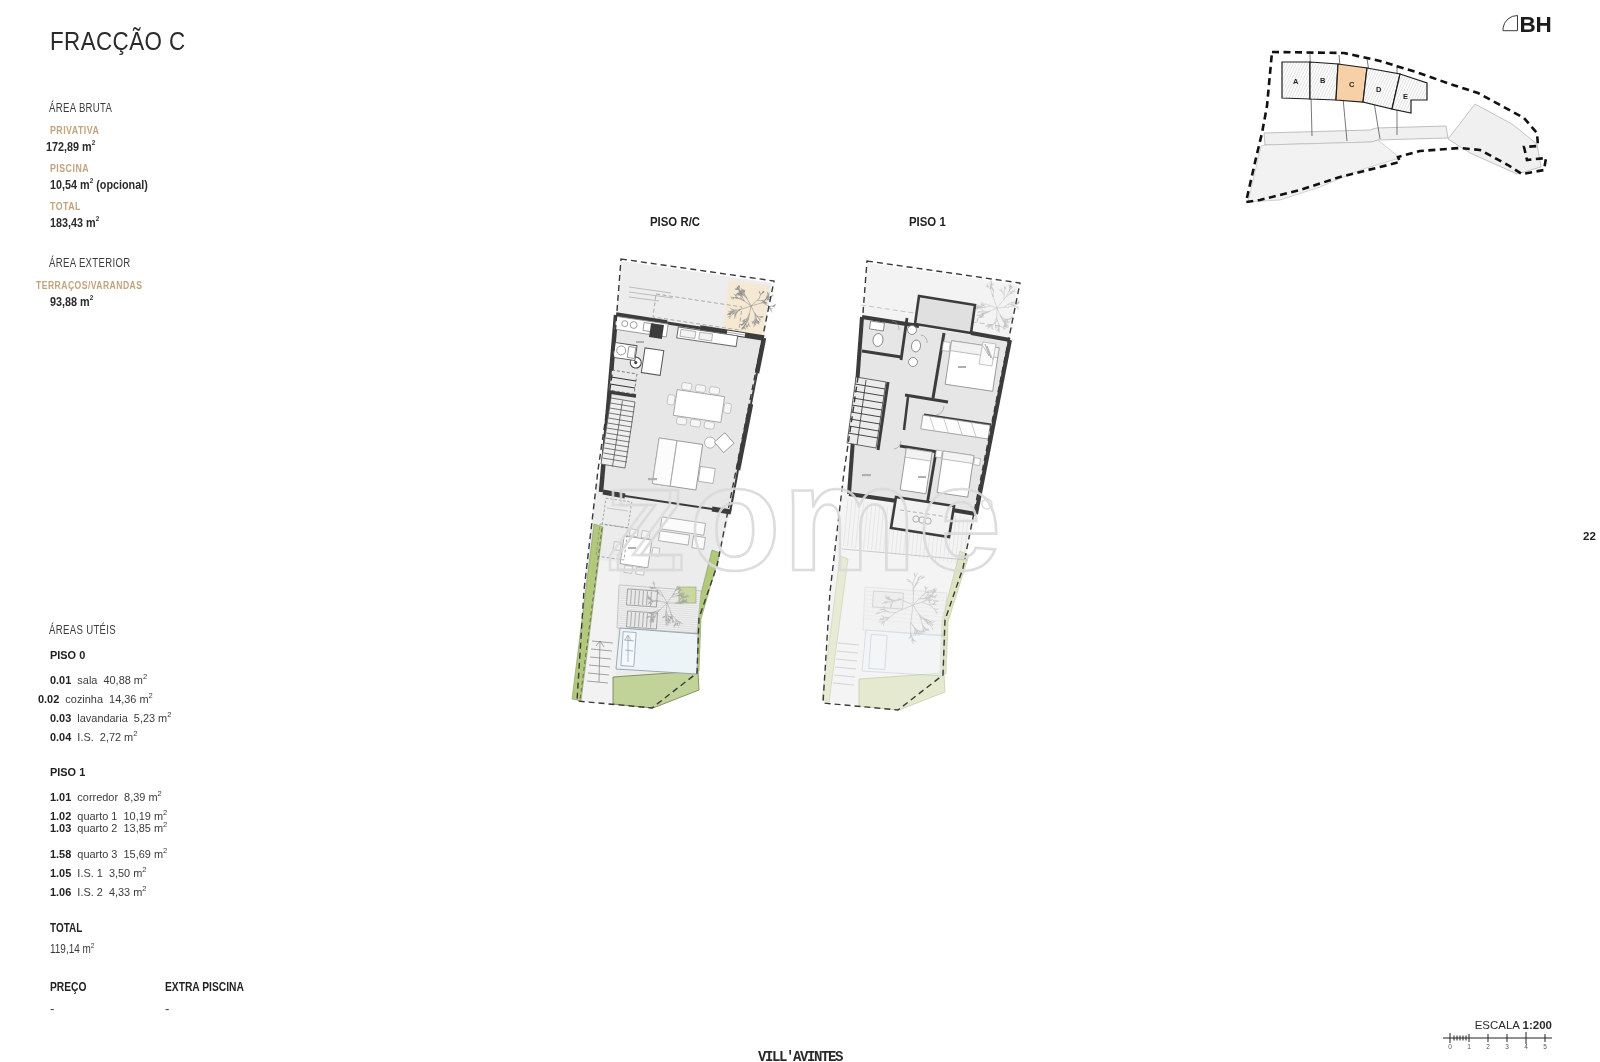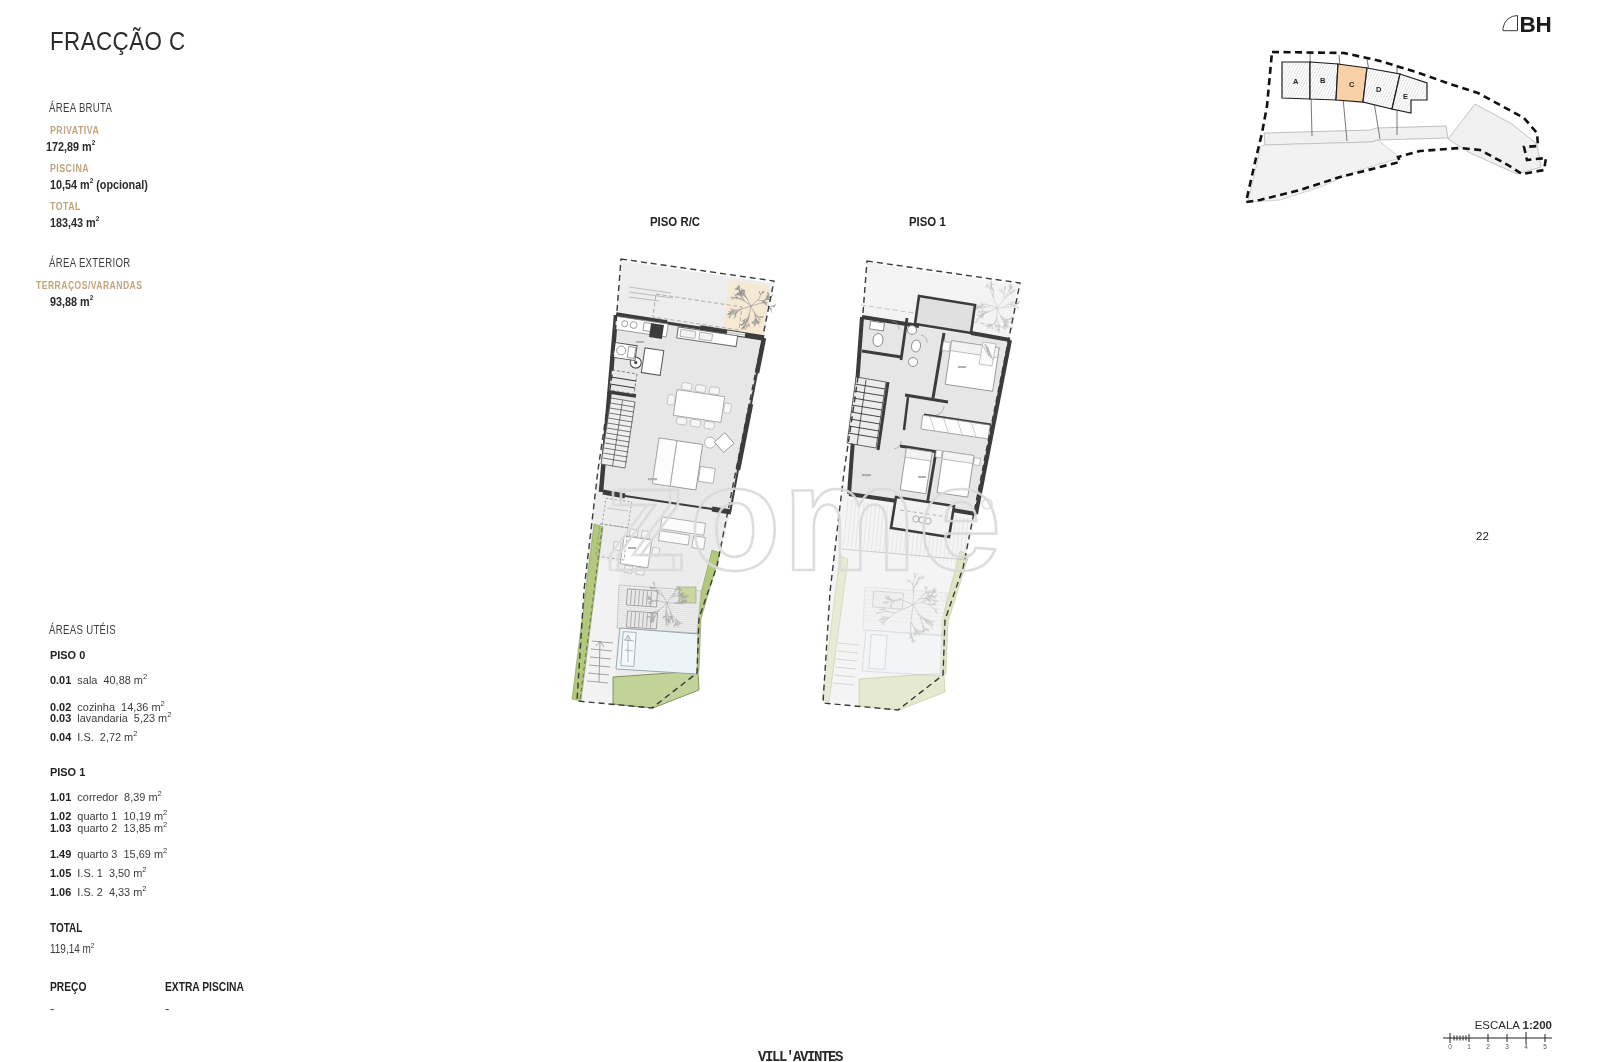--- a/index.html
+++ b/index.html
@@ -38,42 +38,42 @@
 
 <div class="abs tan" style="left:36px;top:279px;"><span class="cx80" style="transform:scaleX(0.78);">TERRAÇOS/VARANDAS</span></div>
 
 <div class="abs val" style="left:50px;top:293px;"><span class="cx80">93,88 m<sup>2</sup></span></div>
 
 <div class="abs sec" style="left:49px;top:623px;"><span class="cx80">ÁREAS UTÉIS</span></div>
 
 <div class="abs row" style="left:50px;top:649px;"><span class="cx95"><b>PISO 0</b></span></div>
 
 <div class="abs row" style="left:50px;top:672px;"><span class="cx95"><b>0.01</b>&nbsp; sala&nbsp; 40,88 m<sup>2</sup></span></div>
-<div class="abs row" style="left:50px;top:691px;margin-top:8px;"><span class="cx95"><b>0.02</b>&nbsp; cozinha&nbsp; 14,36 m<sup>2</sup></span></div>
+<div class="abs row" style="left:38px;top:691px;"><span class="cx95"><b>0.02</b>&nbsp; cozinha&nbsp; 14,36 m<sup>2</sup></span></div>
 <div class="abs row" style="left:50px;top:710px;"><span class="cx95"><b>0.03</b>&nbsp; lavandaria&nbsp; 5,23 m<sup>2</sup></span></div>
 <div class="abs row" style="left:50px;top:729px;"><span class="cx95"><b>0.04</b>&nbsp; I.S.&nbsp; 2,72 m<sup>2</sup></span></div>
 
 <div class="abs row" style="left:50px;top:766px;"><span class="cx95"><b>PISO 1</b></span></div>
 
 <div class="abs row" style="left:50px;top:789px;"><span class="cx95"><b>1.01</b>&nbsp; corredor&nbsp; 8,39 m<sup>2</sup></span></div>
 <div class="abs row" style="left:50px;top:808px;"><span class="cx95"><b>1.02</b>&nbsp; quarto 1&nbsp; 10,19 m<sup>2</sup></span></div>
 <div class="abs row" style="left:50px;top:820px;text-align:center;"><span class="cx95"><b>1.03</b>&nbsp; quarto 2&nbsp; 13,85 m<sup>2</sup></span></div>
-<div class="abs row" style="left:50px;top:846px;"><span class="cx95"><b>1.49</b>&nbsp; quarto 3&nbsp; 15,69 m<sup>2</sup></span></div>
+<div class="abs row" style="left:50px;top:846px;"><span class="cx95"><b>1.58</b>&nbsp; quarto 3&nbsp; 15,69 m<sup>2</sup></span></div>
 <div class="abs row" style="left:50px;top:865px;"><span class="cx95"><b>1.05</b>&nbsp; I.S. 1&nbsp; 3,50 m<sup>2</sup></span></div>
 <div class="abs row" style="left:50px;top:884px;"><span class="cx95"><b>1.06</b>&nbsp; I.S. 2&nbsp; 4,33 m<sup>2</sup></span></div>
 
 <div class="abs row" style="left:50px;top:921px;font-size:12px;"><span class="cx80" style="transform:scaleX(0.83);"><b>TOTAL</b></span></div>
 <div class="abs row" style="left:50px;top:941px;font-size:12px;"><span class="cx80" style="transform:scaleX(0.83);">119,14 m<sup>2</sup></span></div>
 
 <div class="abs row" style="left:50px;top:980px;font-size:12.5px;"><span class="cx80" style="transform:scaleX(0.82);"><b>PREÇO</b></span></div>
 <div class="abs row" style="left:165px;top:980px;font-size:12.5px;"><span class="cx80" style="transform:scaleX(0.82);"><b>EXTRA PISCINA</b></span></div>
 <div class="abs row" style="left:50px;top:1001px;font-size:13px;">-</div>
 <div class="abs row" style="left:165px;top:1001px;font-size:13px;">-</div>
 
-<div class="abs" style="left:1476px;top:530px;font-size:11.5px;font-weight:normal;color:#222;">22</div>
+<div class="abs" style="left:1583px;top:530px;font-size:11.5px;font-weight:bold;color:#222;">22</div>
 
 <div class="abs" style="left:758px;top:1049px;font-family:'Liberation Mono',monospace;font-size:14px;font-weight:bold;letter-spacing:-1.4px;color:#2a2a2a;">VILL'AVINTES</div>
 
 <div class="abs" style="left:650px;top:215px;font-size:12px;font-weight:bold;color:#222;"><span class="cx95">PISO R/C</span></div>
 
 <div class="abs" style="left:909px;top:215px;font-size:12px;font-weight:bold;color:#222;"><span class="cx95">PISO 1</span></div>
 
 <svg class="abs" style="left:1496px;top:10px;" width="64" height="28" viewBox="0 0 64 28">
   <path d="M21.5,5.5 L21.5,20.7 L7,20.7 L7,18.2 A14.5,14.5 0 0 1 21.5,5.5 Z" fill="#ffffff" stroke="#3a3a3a" stroke-width="1"></path>
   <text x="23.5" y="21.5" font-size="22.5" font-weight="bold" fill="#1c1c1c" style="font-family:'Liberation Sans';letter-spacing:-0.3px;">BH</text>

